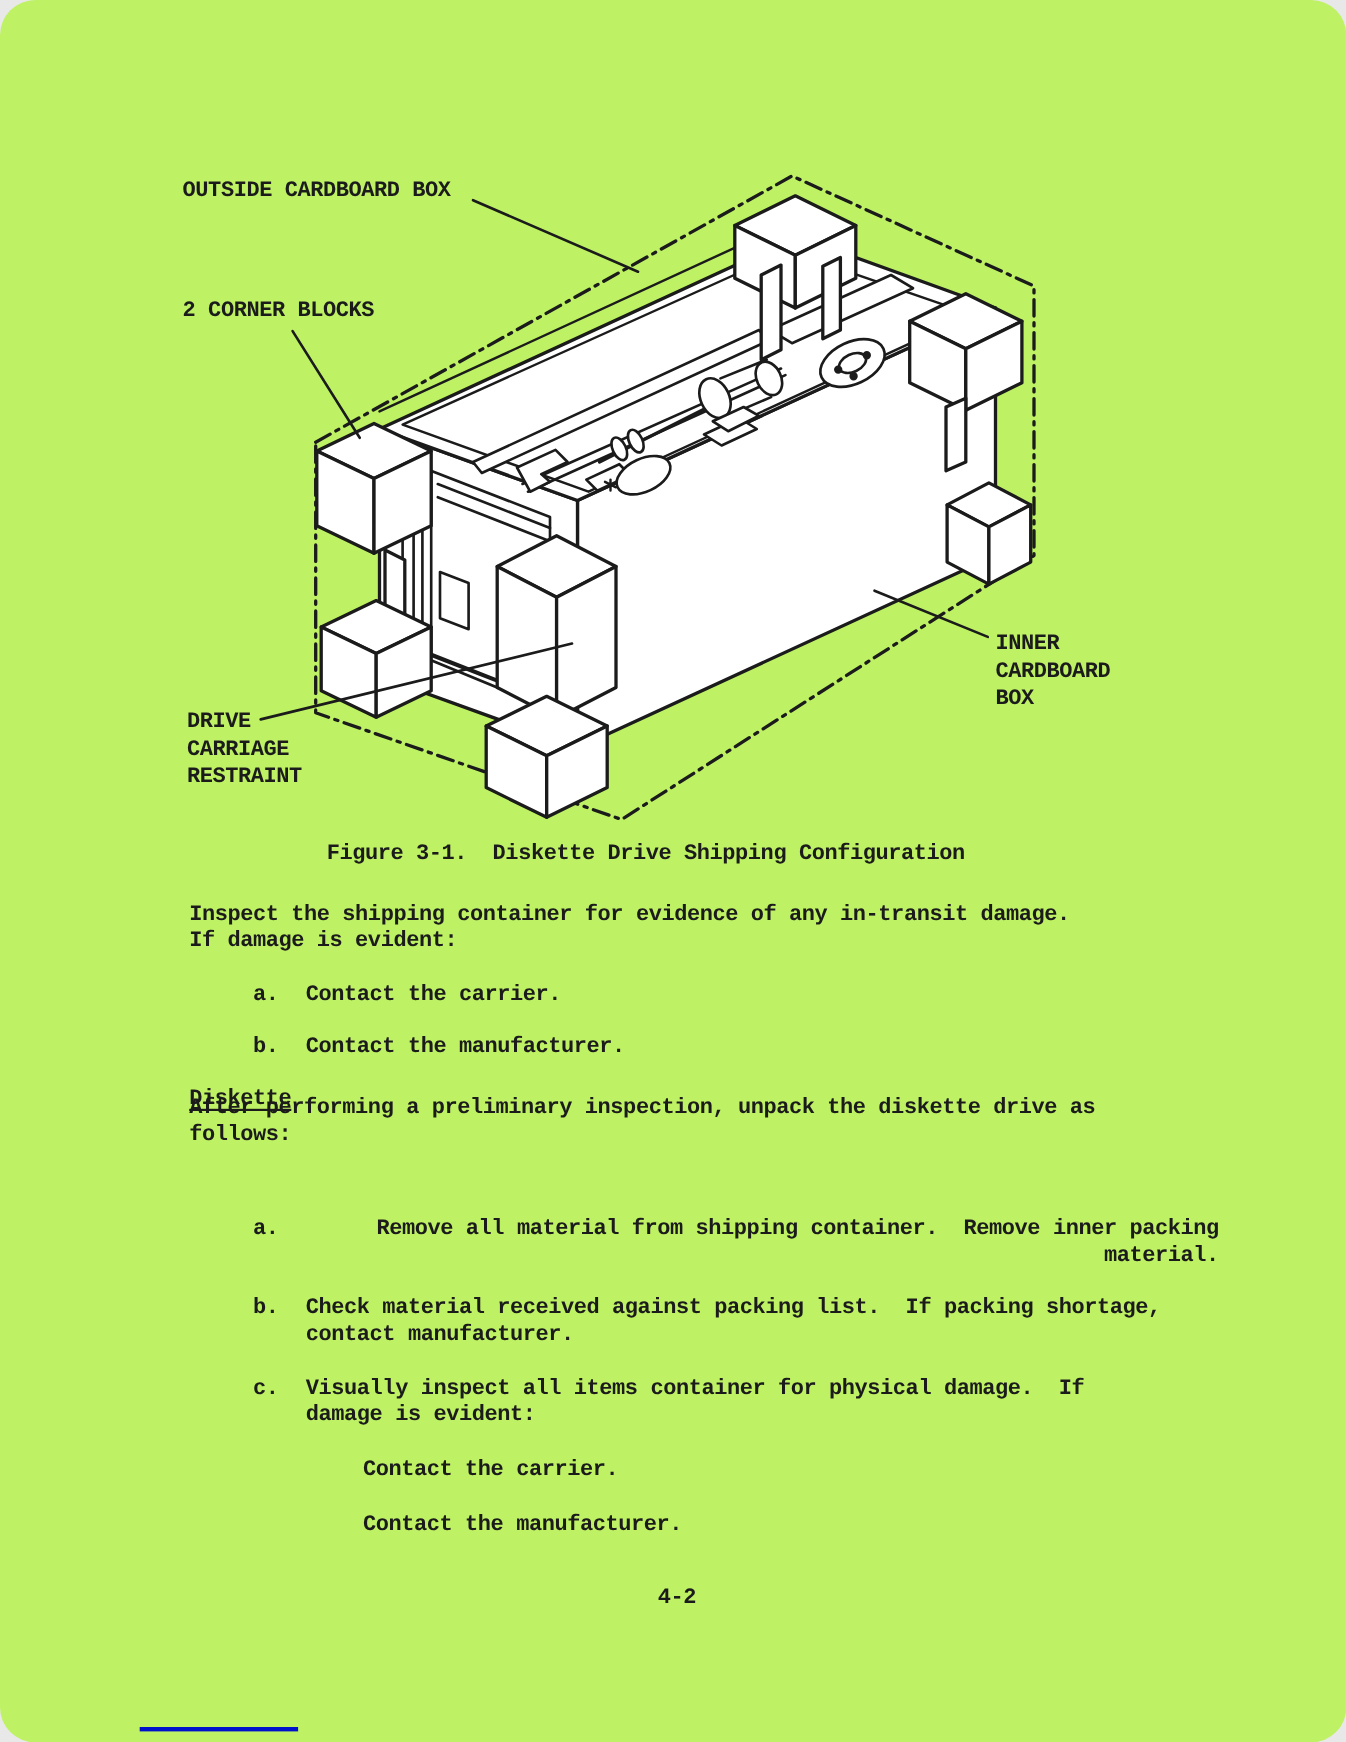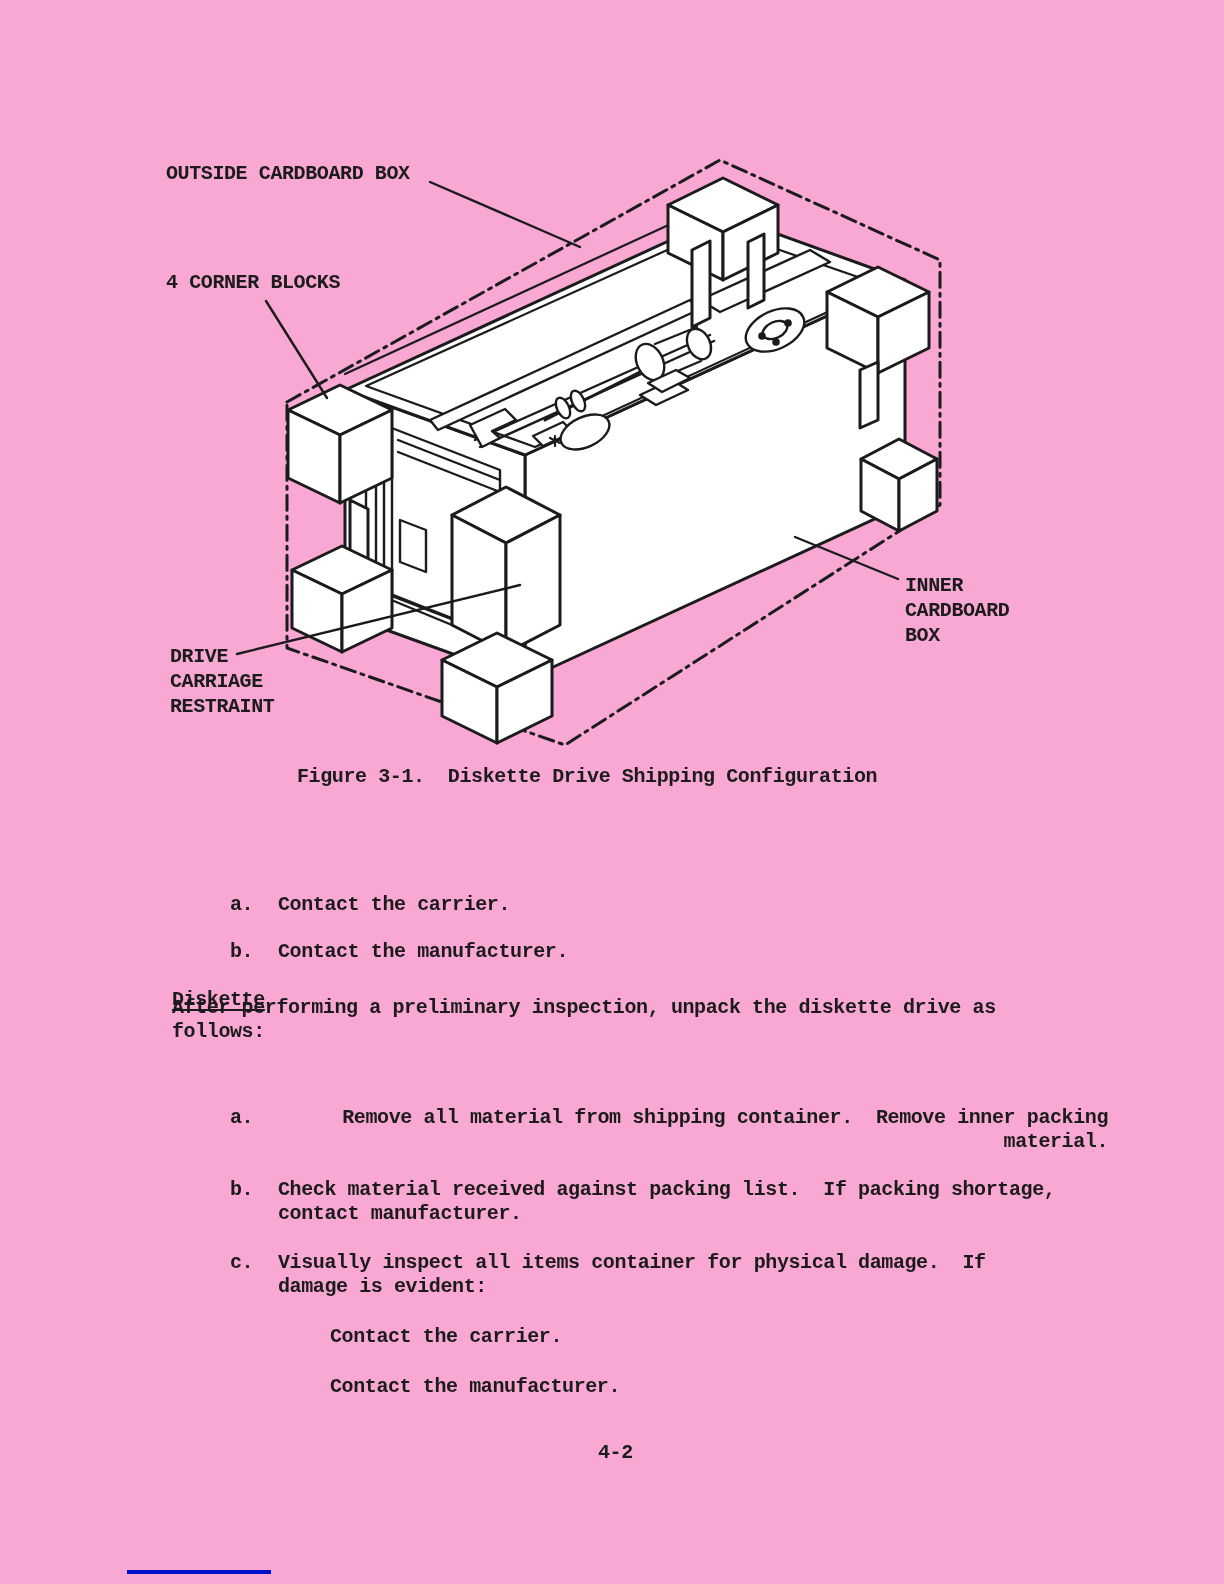--- a/index.html
+++ b/index.html
@@ -1,20 +1,20 @@
 <!DOCTYPE html>
 <html><head>
 <meta charset="utf-8">
 <style>
   html,body { margin:0; padding:0; background:#e8e8e8; }
   .page {
     position:relative; width:1224px; height:1584px; margin:0 auto;
-    background:#f9a8d4; overflow:hidden;
+    background:#bef264; overflow:hidden;
     font-family:"Liberation Mono","DejaVu Sans Mono",monospace;
-    font-weight:700; color:#1b1b1b;
+    font-weight:700; color:#1b1b1b;border-radius:32px;
   }
   .txt { position:absolute; font-size:20px; line-height:24px; white-space:pre-wrap; letter-spacing:-0.4px; }
   .fig-label { line-height:25px; }
   .step { position:absolute; display:flex; align-items:flex-start; }
   .step .lbl { width:48px; flex:0 0 48px; }
   .heading-underline { text-decoration:underline; text-decoration-thickness:2px; text-underline-offset:4px; }
   .figure-svg { position:absolute; left:0; top:0; }
   .accent-line { position:absolute; left:127px; top:1570px; width:144px; height:4px; }
 </style>
 </head>
@@ -106,32 +106,34 @@
     <g stroke-width="2.4">
       <path d="M430,182 L580,247"></path>
       <path d="M266,301 L327,398"></path>
       <path d="M237,654 L520,585"></path>
       <path d="M898,579 L795,537"></path>
     </g>
   </svg>
 
   <div class="txt fig-label" style="left:166px; top:161px;">OUTSIDE CARDBOARD BOX</div>
 
-  <div class="txt fig-label" style="left:166px; top:270px;">4 CORNER BLOCKS</div>
+  <div class="txt fig-label" style="left:166px; top:270px;">2 CORNER BLOCKS</div>
 
   <div class="txt fig-label" style="left:170px; top:644px;">DRIVE
 CARRIAGE
 RESTRAINT</div>
 
   <div class="txt fig-label" style="left:905px; top:573px;">INNER
 CARDBOARD
 BOX</div>
 
   <div class="txt" style="left:297px; top:765px;">Figure 3-1.  Diskette Drive Shipping Configuration</div>
 
+  <div class="txt" style="left:172px; top:820px; width:880px;">Inspect the shipping container for evidence of any in-transit damage.
+If damage is evident:</div>
 
   <div class="step" style="left:230px; top:893px;">
     <div class="txt lbl" style="position:static;">a.</div>
     <div class="txt" style="position:static; width:760px;">Contact the carrier.</div>
   </div>
   <div class="step" style="left:230px; top:940px;">
     <div class="txt lbl" style="position:static;">b.</div>
     <div class="txt" style="position:static; width:760px;">Contact the manufacturer.</div>
   </div>
 

